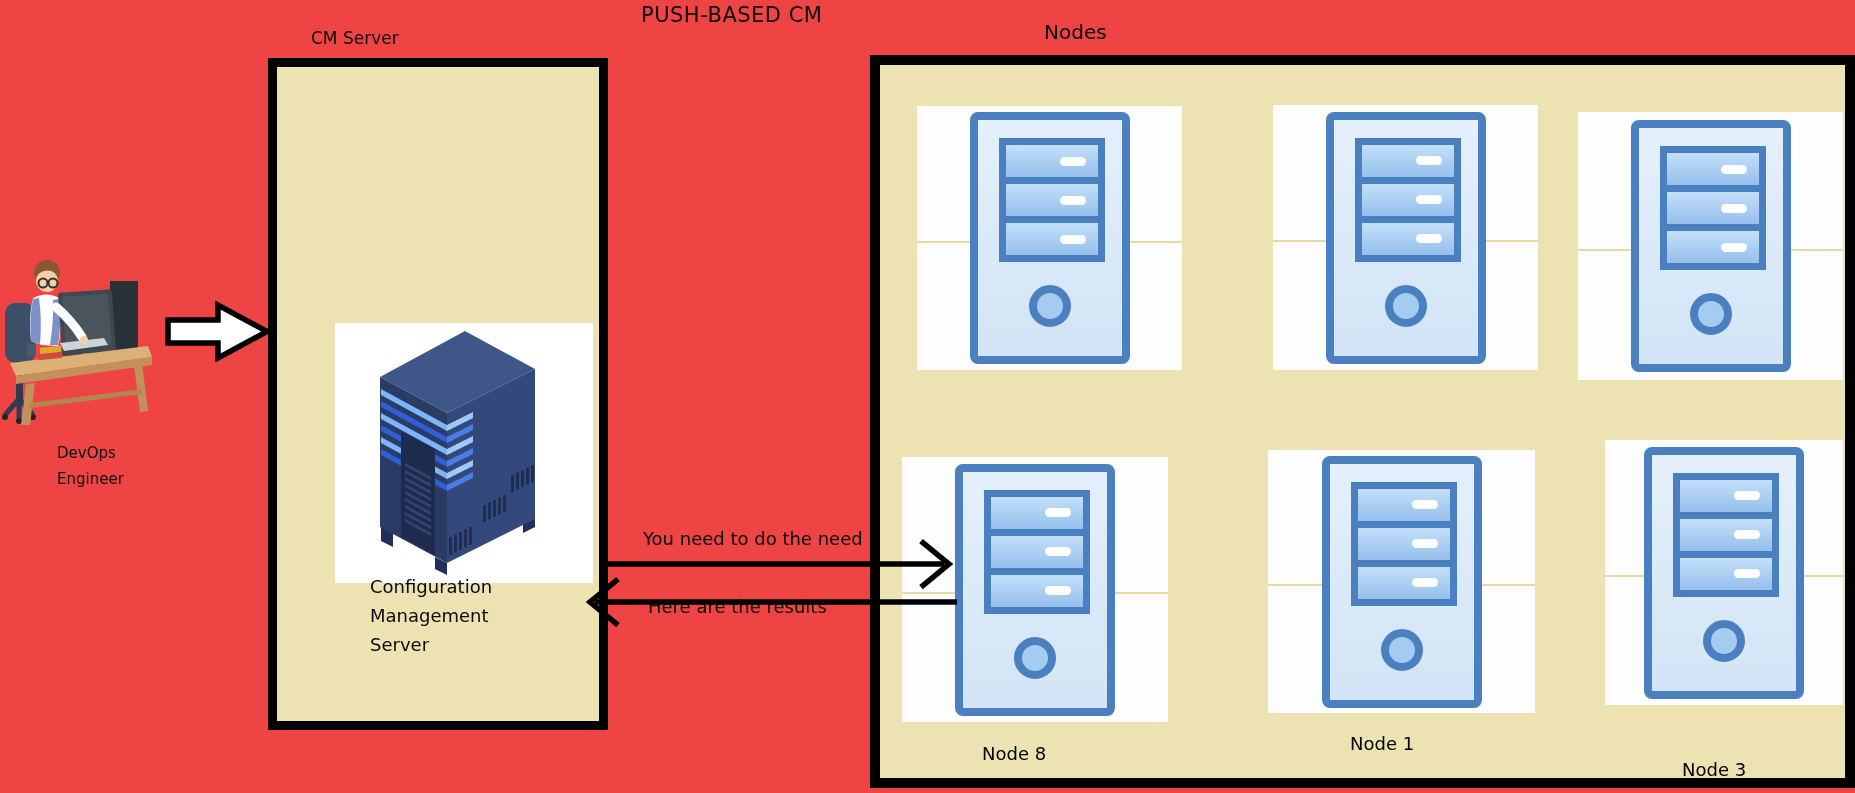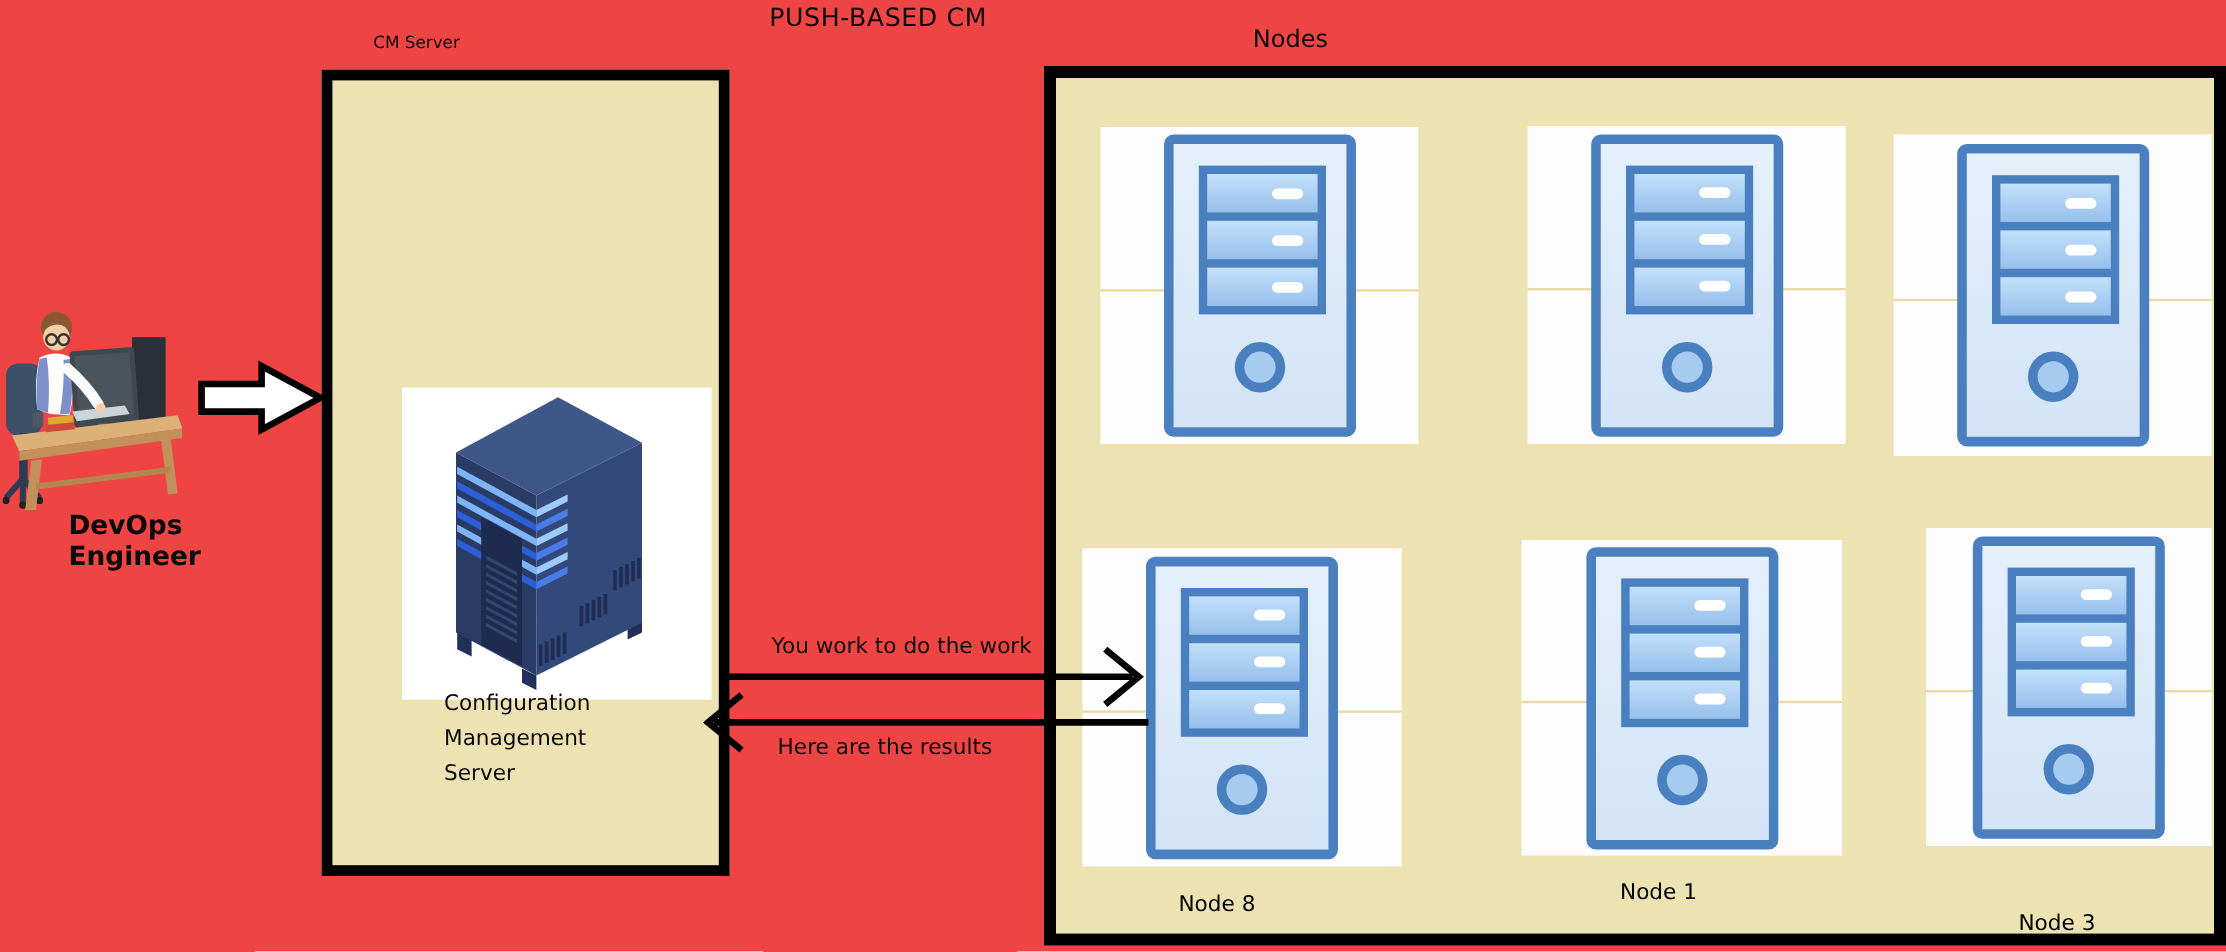--- a/index.html
+++ b/index.html
@@ -2,25 +2,25 @@
 <html><head>
 <meta charset="utf-8">
 <style>
   html,body{margin:0;padding:0;background:#ffffff;}
   .stage{
     position:relative;width:1855px;height:793px;background:#ef4444;overflow:hidden;
     font-family:"DejaVu Sans","Liberation Sans",sans-serif;color:#000;
   }
   .txt{position:absolute;white-space:nowrap;color:#0a0a0a;}
   .title{left:641px;top:3px;font-size:21px;letter-spacing:.5px;}
-  .cm-label{left:311px;top:28px;font-size:14px;}
+  .cm-label{left:311px;top:28px;font-size:17px;}
   .nodes-label{left:1044px;top:20px;font-size:20px;}
   .msg-request{left:643px;top:528px;font-size:18px;}
-  .msg-response{left:648px;top:612px;font-size:18px;}
-  .devops-label{left:57px;top:426px;font-size:22px;line-height:26px;white-space:normal;width:120px;font-weight:bold;}
+  .msg-response{left:648px;top:596px;font-size:18px;}
+  .devops-label{left:57px;top:440px;font-size:15px;line-height:26px;white-space:normal;width:120px;}
   .cm-caption{left:370px;top:572px;font-size:18px;line-height:29px;white-space:normal;width:190px;z-index:3;}
 
   .cm-box{
     position:absolute;left:268px;top:58px;width:340px;height:672px;
     box-sizing:border-box;border:9px solid #000;background:#EDE3B2;z-index:1;
   }
   .nodes-box{
     position:absolute;left:870px;top:55px;width:985px;height:733px;
     box-sizing:border-box;border:10px solid #000;background:#EDE3B2;z-index:1;
   }
@@ -62,21 +62,21 @@
   .nl1{left:982px;top:743px;} .nl2{left:1350px;top:733px;} .nl3{left:1682px;top:759px;}
 </style>
 </head>
 <body>
 
 <div class="stage">
 
   <div class="txt title">PUSH-BASED CM</div>
   <div class="txt cm-label">CM Server</div>
   <div class="txt nodes-label">Nodes</div>
-  <div class="txt msg-request">You work to do the work</div>
+  <div class="txt msg-request">You need to do the need</div>
   <div class="txt msg-response">Here are the results</div>
 
   <svg class="engineer" viewBox="0 0 150 184" width="150" height="184">
     <rect x="3" y="60" width="30" height="60" rx="10" fill="#3e4f68"></rect>
     <rect x="14" y="118" width="7" height="40" fill="#2e3b50"></rect>
     <path d="M17 156 L3 172 M17 156 L31 172 M17 156 L17 176" stroke="#2e3b50" stroke-width="5" fill="none"></path>
     <circle cx="3" cy="174" r="3" fill="#222"></circle>
       <circle cx="31" cy="174" r="3" fill="#222"></circle>
       <circle cx="17" cy="178" r="3" fill="#222"></circle>
     <circle cx="45" cy="30" r="13" fill="#8a5733"></circle>

